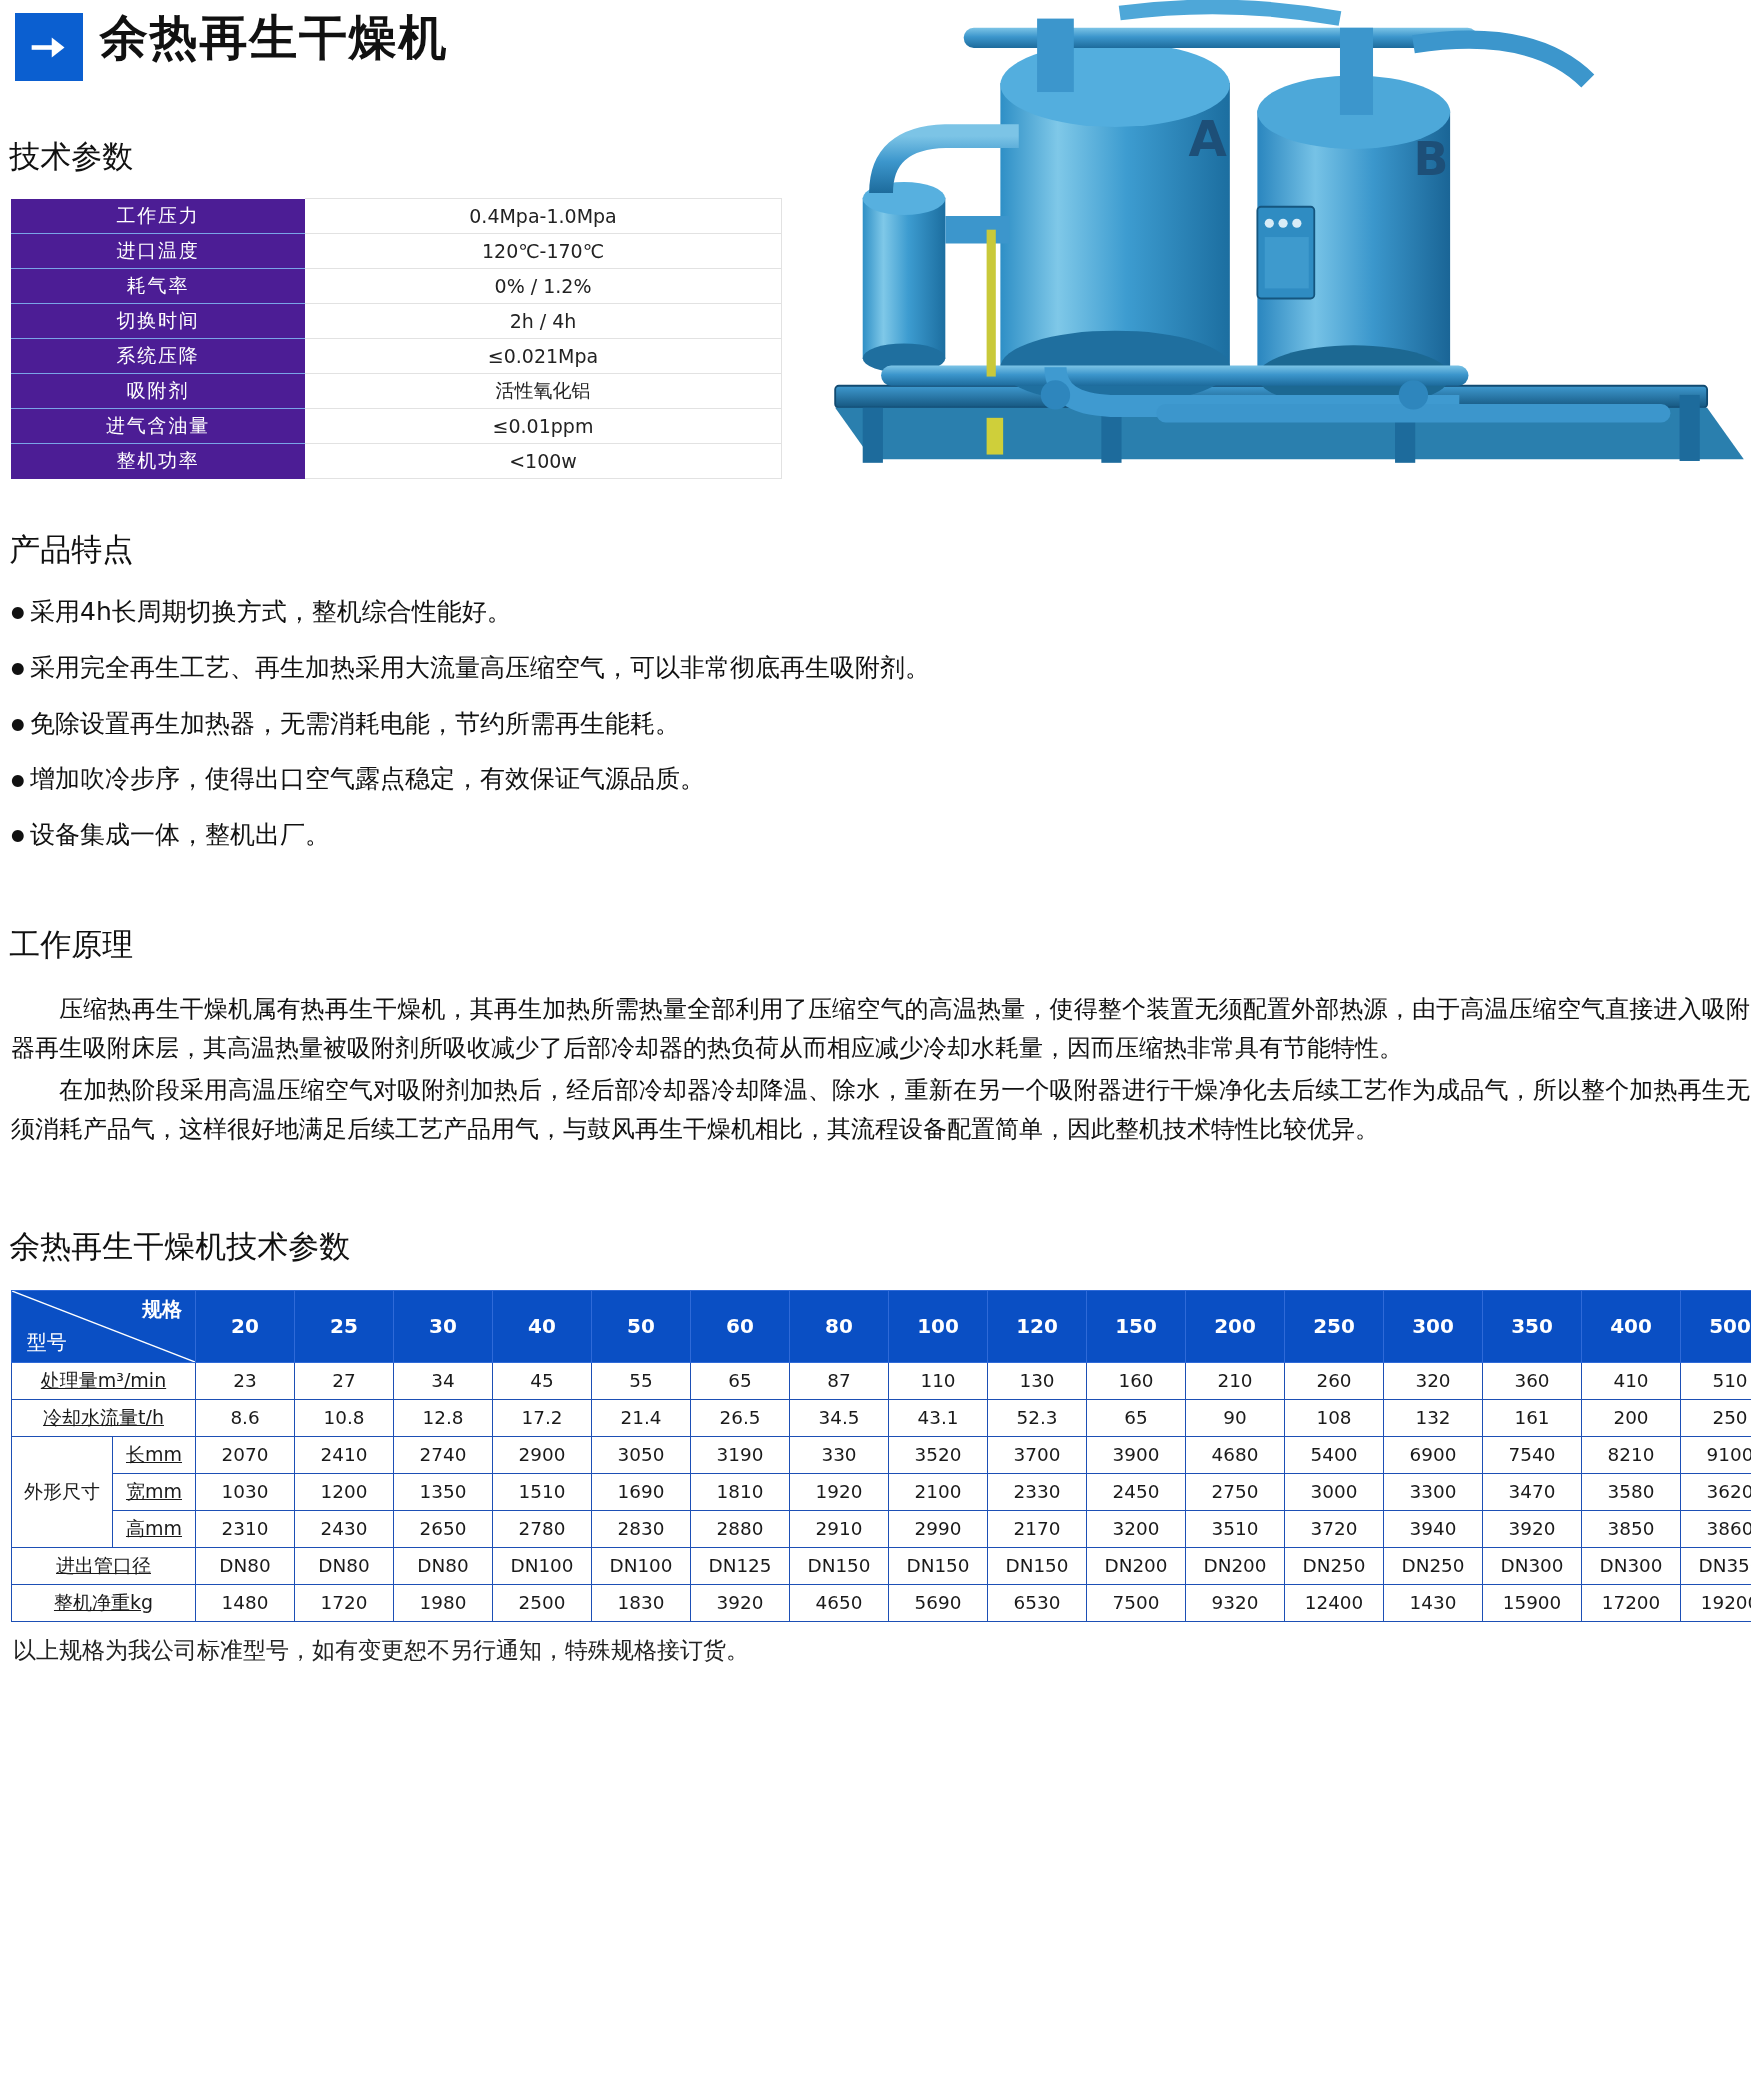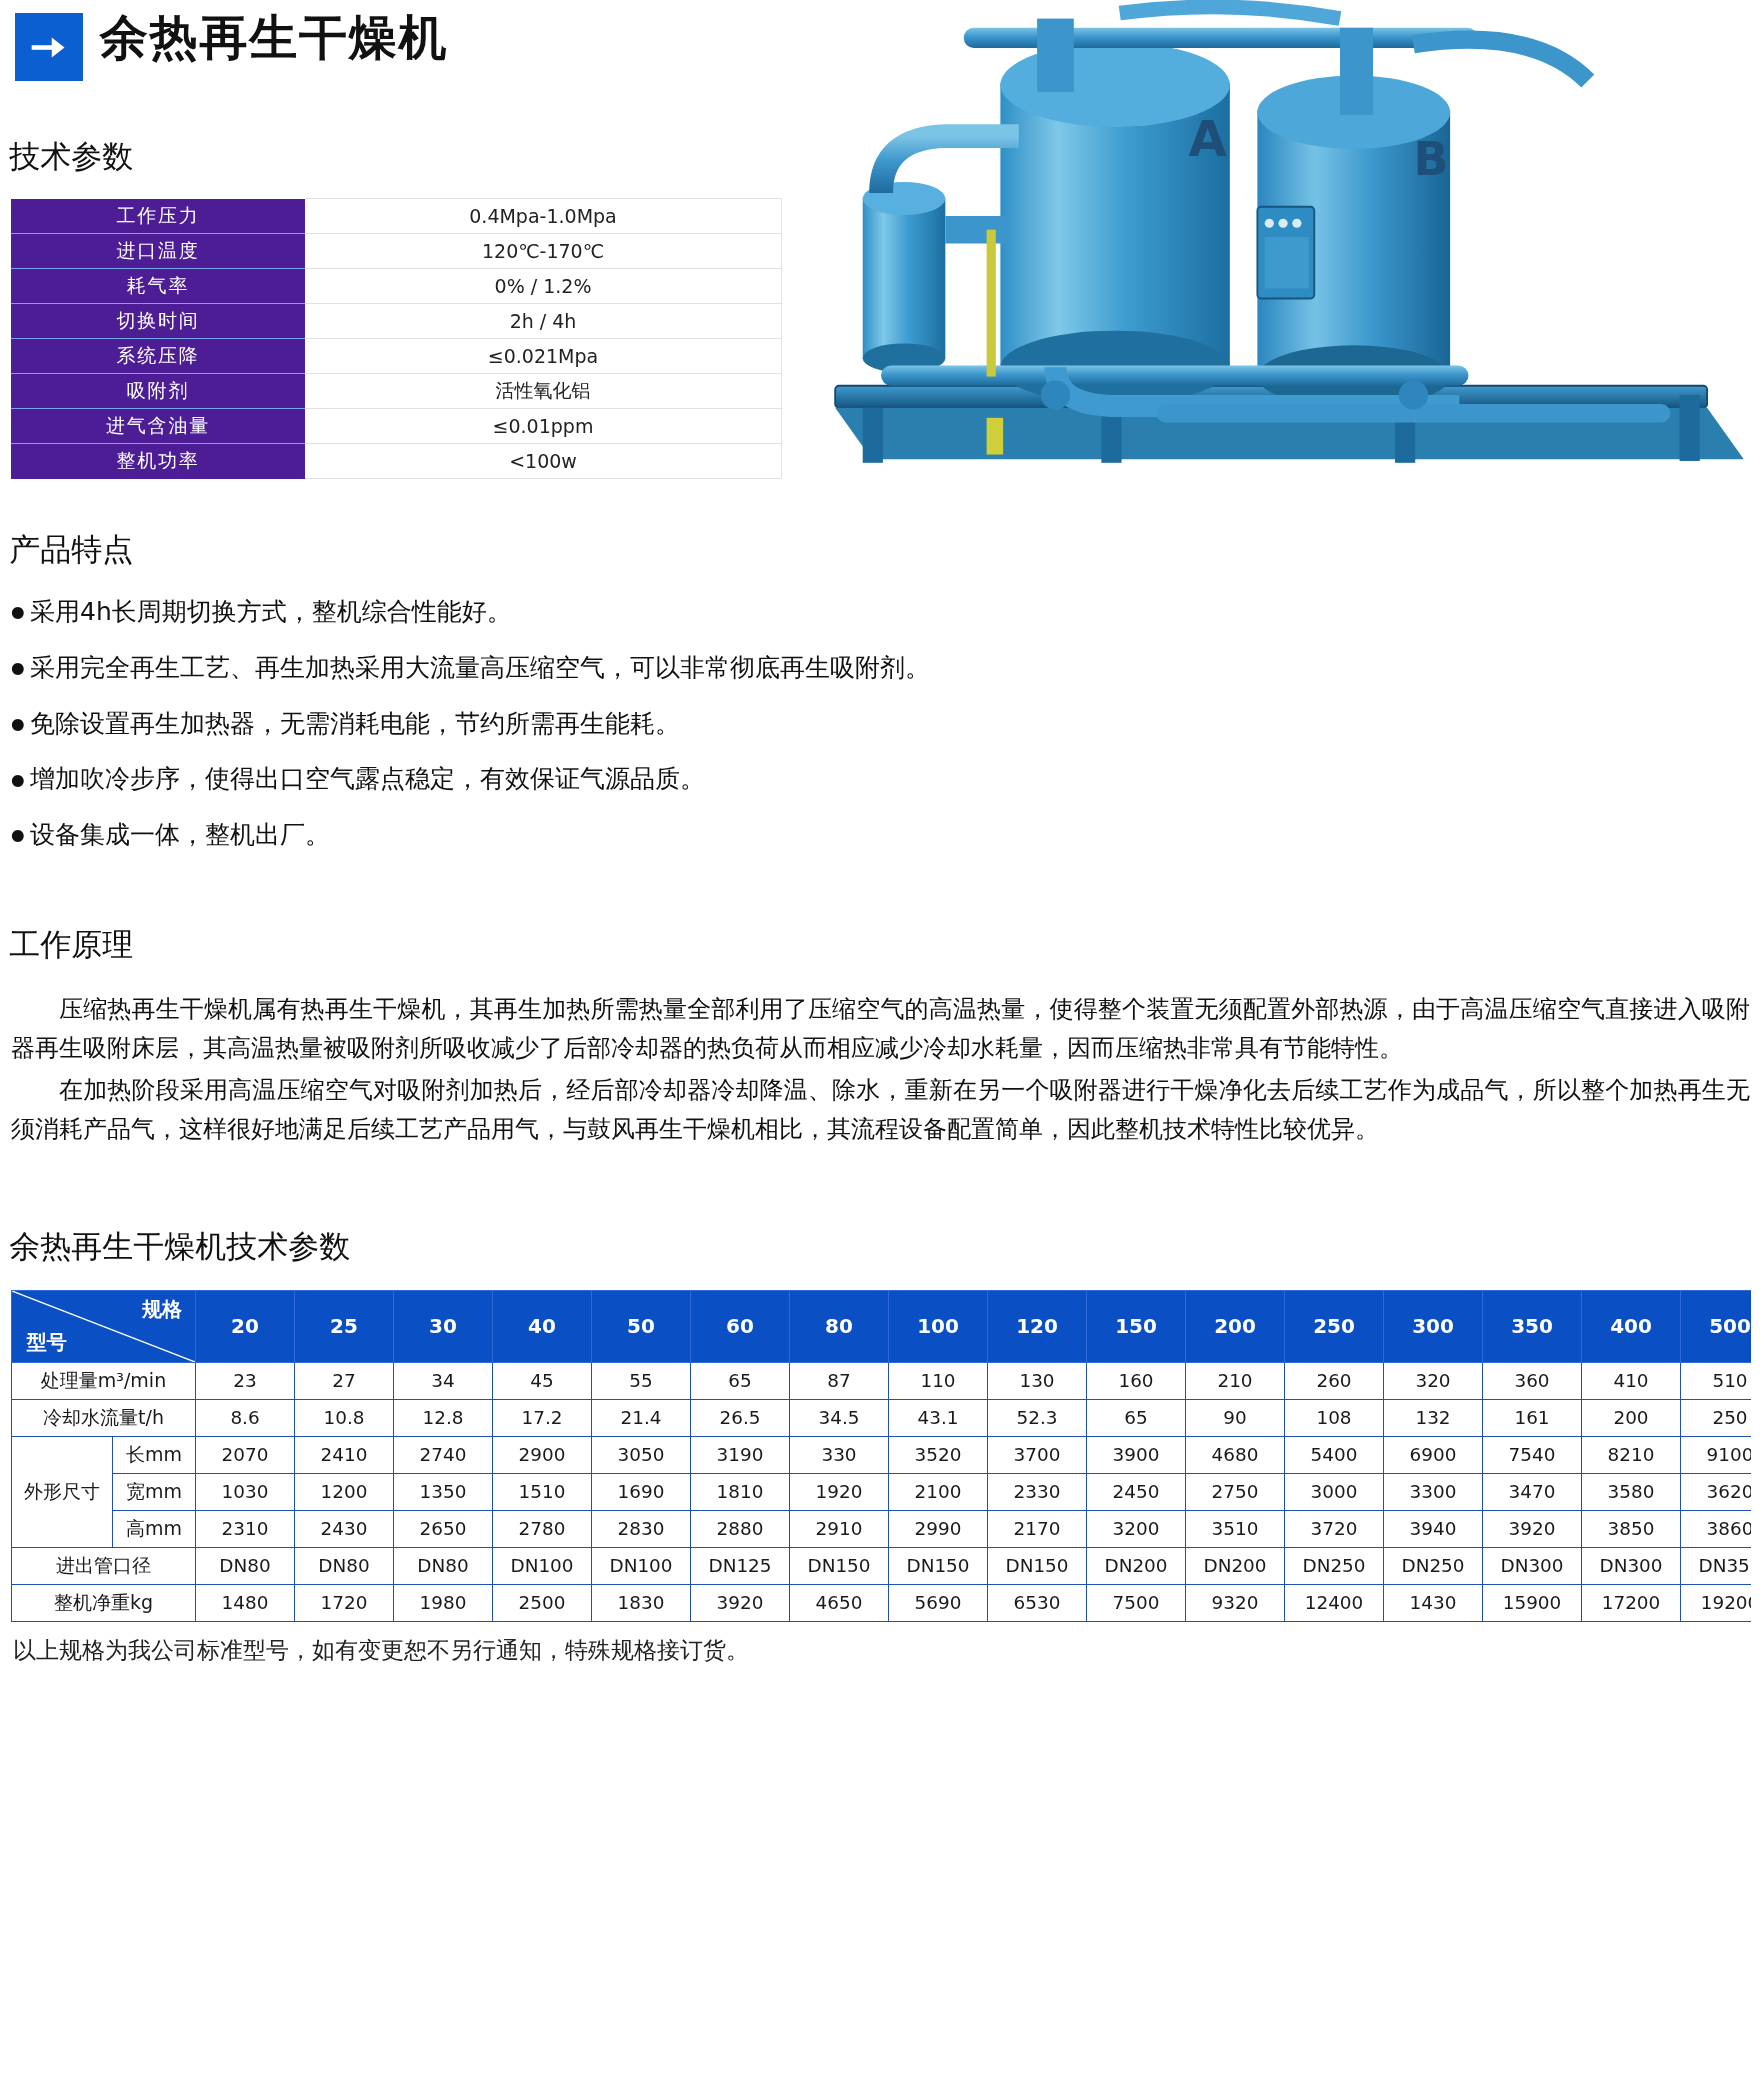--- a/index.html
+++ b/index.html
@@ -152,26 +152,27 @@
   }
   .corner .ln {
     position: absolute;
     left: 0; top: 0;
     width: 100%; height: 100%;
   }
   .corner .tr {
     position: absolute; right: 13px; top: 5.5px; font-size: 20px; font-weight: bold;
   }
   .corner .bl {
-    position: absolute; left: 14.7px; bottom: 5.5px; font-size: 20px; font-weight: bold;
+    position: absolute; left: 14.7px; bottom: 5.5px; font-size: 20px; font-weight: normal;
   }
   td.rowlab {
     text-align: center;
     font-size: 19px;
     width: 184px;
+    text-decoration: underline;
   }
   td.rowlab.sub { width: 101px; }
   td.group {
     width: 83px;
     font-size: 19px;
   }
   .footnote {
     margin: 13px 0 29px 13px;
     font-size: 23px;
     color: #222;

